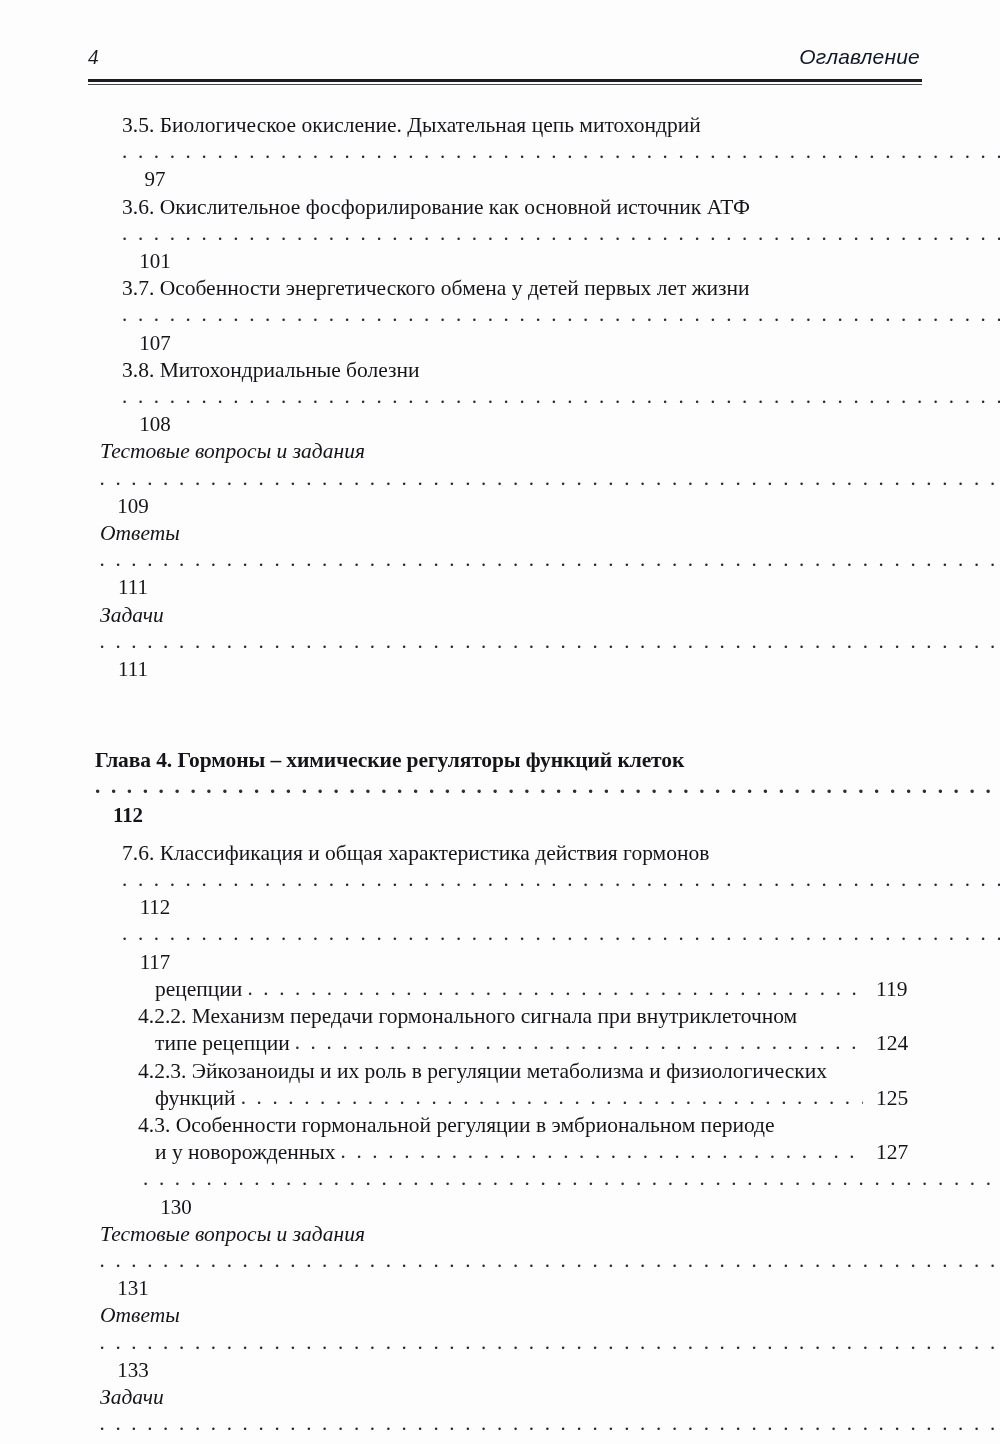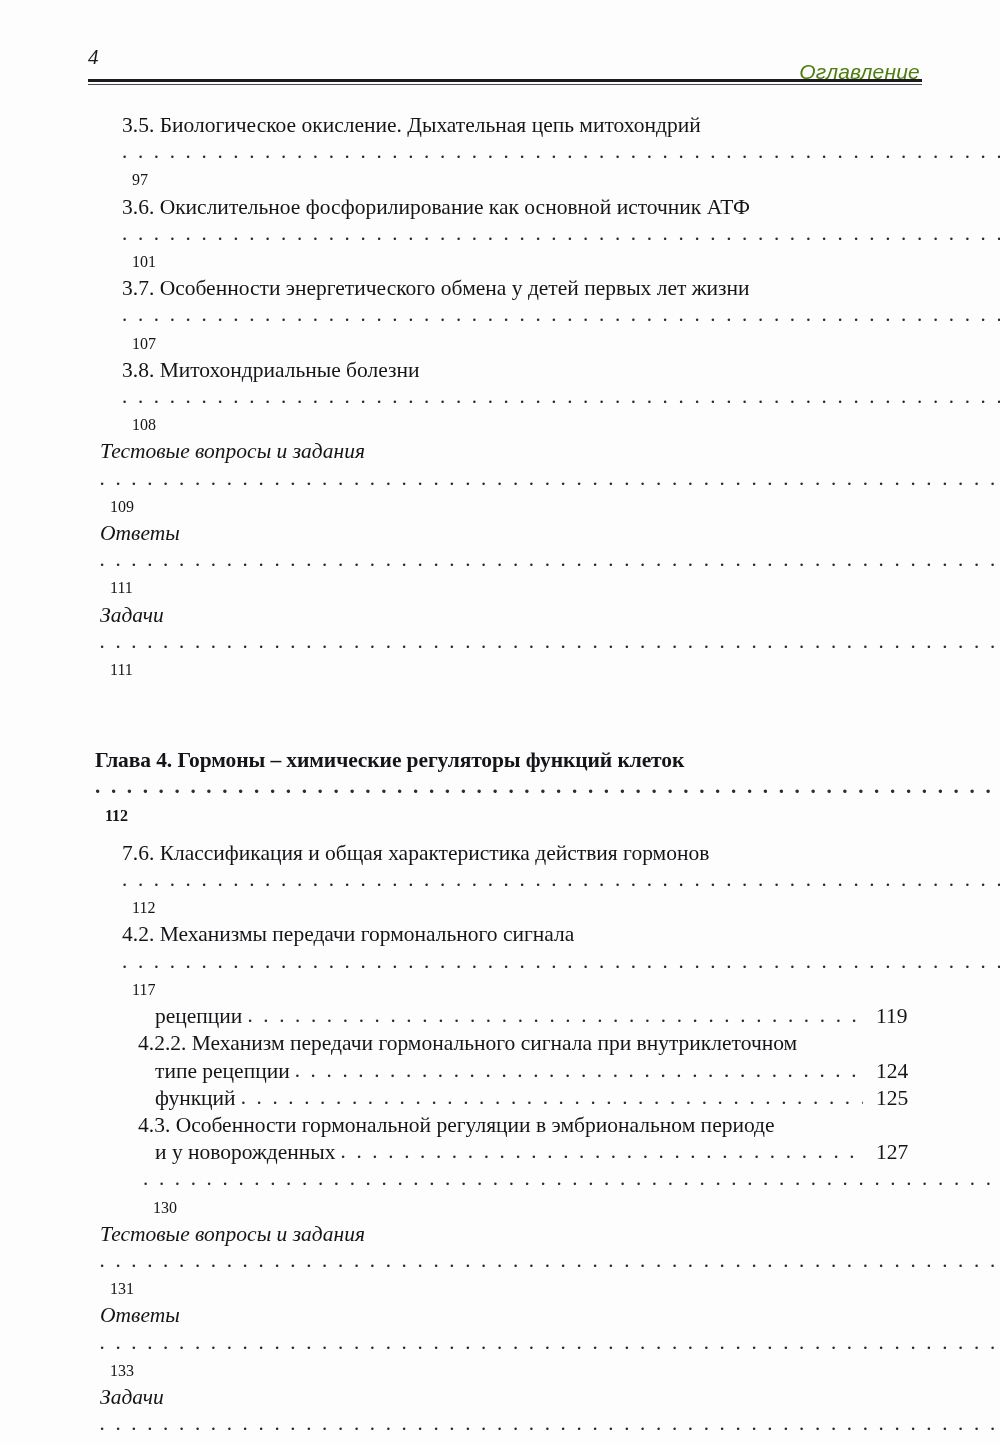--- a/index.html
+++ b/index.html
@@ -39,25 +39,25 @@
     top: 0;
     font-style: italic;
     font-size: 21px;
     font-family: "Liberation Serif", "DejaVu Serif", serif;
     color: #1a1a1e;
     line-height: 26px;
   }
   .head-title {
     position: absolute;
     right: 0;
-    top: 15px;
+    top: 0;
     font-style: italic;
     font-size: 21px;
     font-family: "Liberation Sans", "DejaVu Sans", sans-serif;
-    color: #4d7c0f;
+    color: #0f172a;
     line-height: 26px;
     letter-spacing: 0.2px;
   }
   .rule-thick {
     position: absolute;
     left: 88px;
     right: 78px;
     top: 79px;
     height: 2.5px;
     background: #1d1d21;
@@ -103,23 +103,23 @@
     color: #2b2b30;
     font-size: 21px;
     letter-spacing: 2.7px;
     position: relative;
     top: -1px;
   }
 
   .entry .pageno {
     flex: 0 0 auto;
     width: 46px;
-    text-align: left;
+    text-align: center;
     padding-left: 10px;
-    font-size: 16px;
+    font-size: 21px;
     color: #151519;
   }
 
   
   .lvl-chapter { padding-left: 2px; font-weight: bold; letter-spacing: -0.1px; margin-top: 23px; }
   .lvl-chapter .label { font-weight: bold; }
   .lvl-1 { padding-left: 29px; }
   .lvl-2 { padding-left: 50px; }
   .lvl-italic { padding-left: 0px; font-style: italic; }
   .lvl-italic .label { font-style: italic; margin-left: 12px; }
@@ -220,40 +220,40 @@
           <span class="leader">. . . . . . . . . . . . . . . . . . . . . . . . . . . . . . . . . . . . . . . . . . . . . . . . . . . . . . . . . . . . . . . . . . . . . . . . . . . . . . . . . . . . . . . . . </span>
           <span class="pageno">112</span>
         </div>
         <div class="gap-sm"></div>
         <div class="entry lvl-1">
           <span class="label">7.6. Классификация и общая характеристика действия гормонов</span>
           <span class="leader">. . . . . . . . . . . . . . . . . . . . . . . . . . . . . . . . . . . . . . . . . . . . . . . . . . . . . . . . . . . . . . . . . . . . . . . . . . . . . . . . . . . . . . . . . </span>
           <span class="pageno">112</span>
         </div>
         <div class="entry lvl-1">
-          <span class="label">4.2. Механизмы передачи гормонального сигнала</span>
           <span class="leader">. . . . . . . . . . . . . . . . . . . . . . . . . . . . . . . . . . . . . . . . . . . . . . . . . . . . . . . . . . . . . . . . . . . . . . . . . . . . . . . . . . . . . . . . . </span>
           <span class="pageno">117</span>
         </div>
         <div class="wrapblock">
           <div class="line2">
             <span class="label">рецепции</span>
             <span class="leader">. . . . . . . . . . . . . . . . . . . . . . . . . . . . . . . . . . . . . . . . . . . . . . . . . . . . . . . . . . . . . . . . . . . . . . . . . . . . . . . . . . . . . . . . . </span>
             <span class="pageno">119</span>
           </div>
         </div>
         <div class="wrapblock">
           <div class="line1">4.2.2. Механизм передачи гормонального сигнала при внутриклеточном</div>
           <div class="line2">
             <span class="label">типе рецепции</span>
             <span class="leader">. . . . . . . . . . . . . . . . . . . . . . . . . . . . . . . . . . . . . . . . . . . . . . . . . . . . . . . . . . . . . . . . . . . . . . . . . . . . . . . . . . . . . . . . . </span>
             <span class="pageno">124</span>
           </div>
         </div>
         <div class="wrapblock">
+          <div class="line1">4.2.3. Эйкозаноиды и их роль в регуляции метаболизма и физиологических</div>
           <div class="line2">
             <span class="label">функций</span>
             <span class="leader">. . . . . . . . . . . . . . . . . . . . . . . . . . . . . . . . . . . . . . . . . . . . . . . . . . . . . . . . . . . . . . . . . . . . . . . . . . . . . . . . . . . . . . . . . </span>
             <span class="pageno">125</span>
           </div>
         </div>
         <div class="wrapblock">
           <div class="line1">4.3. Особенности гормональной регуляции в эмбриональном периоде</div>
           <div class="line2">
             <span class="label">и у новорожденных</span>

